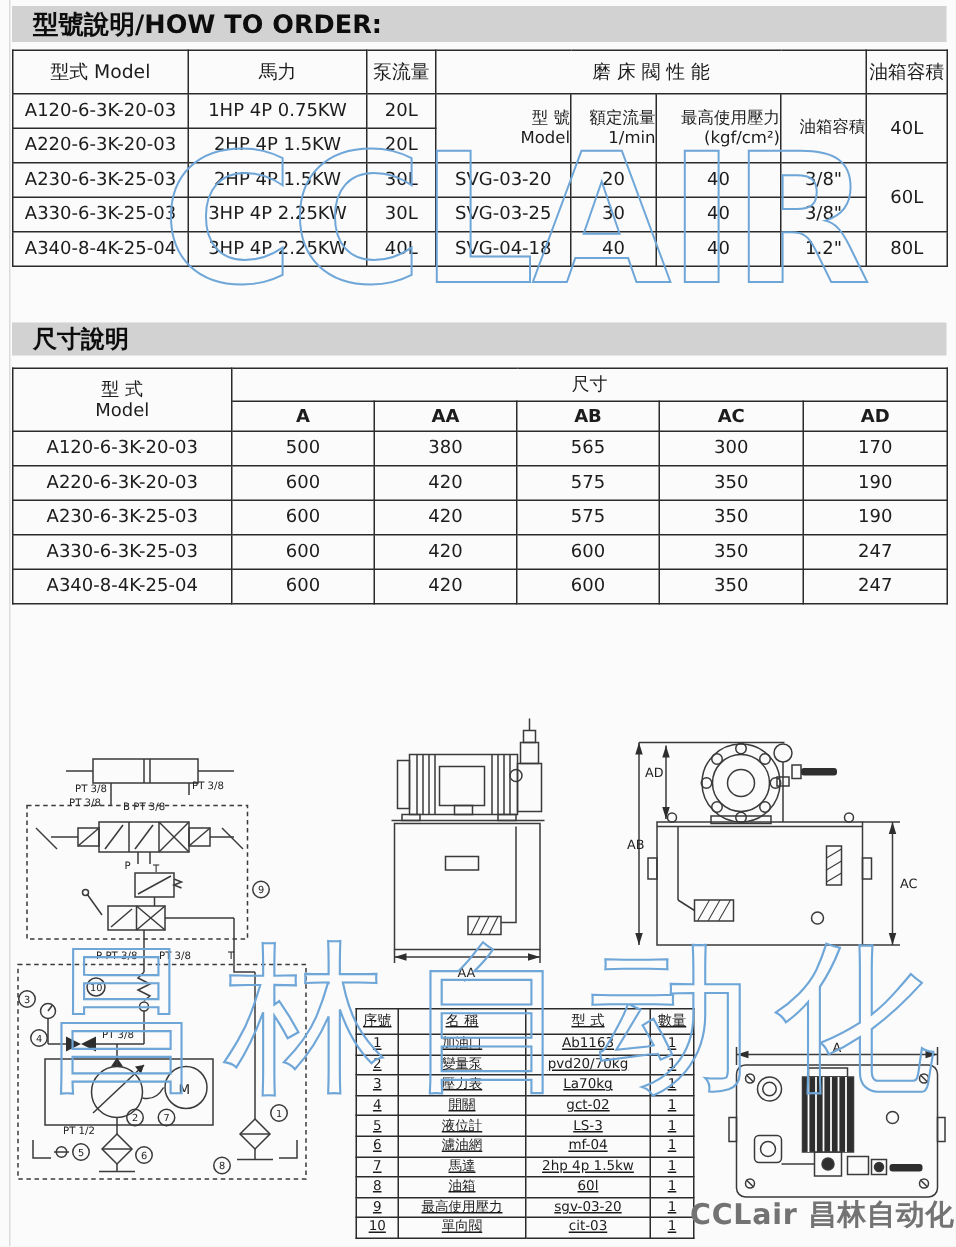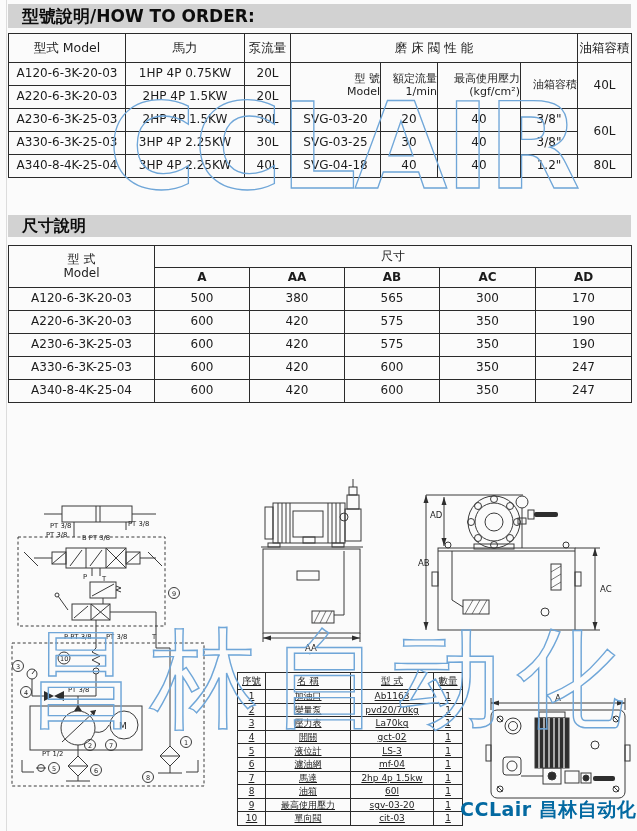--- a/index.html
+++ b/index.html
@@ -45,21 +45,21 @@
   .sline { stroke:#3a3a3a; fill:none; stroke-width:1; }
   .dline { stroke:#3a3a3a; fill:none; stroke-width:1; stroke-dasharray:3,2.4; }
   .fillb { fill:#2e2e2e; stroke:none; }
   .hatch { stroke:#3a3a3a; stroke-width:0.7; }
   .num { font-size:6.5px; }
   .lbl { font-size:6.8px; }
   .dim { font-size:8.5px; fill:#111; }
 
   .brand {
     position:absolute; left:460px; top:797px; font-size:19px; font-weight:bold;
-    color:#0369a1; letter-spacing:0.5px; white-space:nowrap;
+    color:#737373; letter-spacing:0.5px; white-space:nowrap;
   }
   .wm { position:absolute; left:0; top:0; pointer-events:none; z-index:40; }
 </style>
 </head>
 <body>
 
 <div class="page">
   <div class="page-edge"></div>
 
   <div class="bar bar1">型號說明/HOW TO ORDER:</div>

